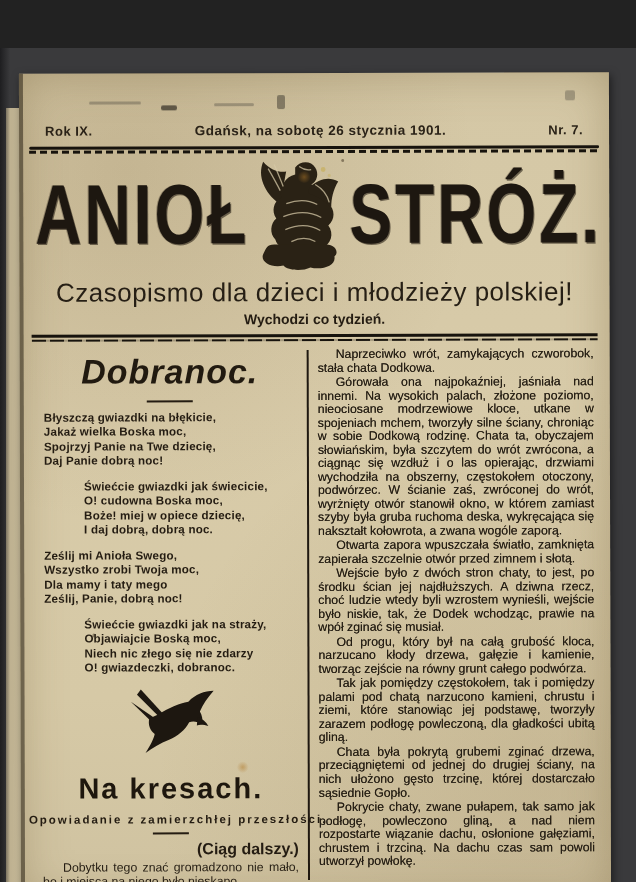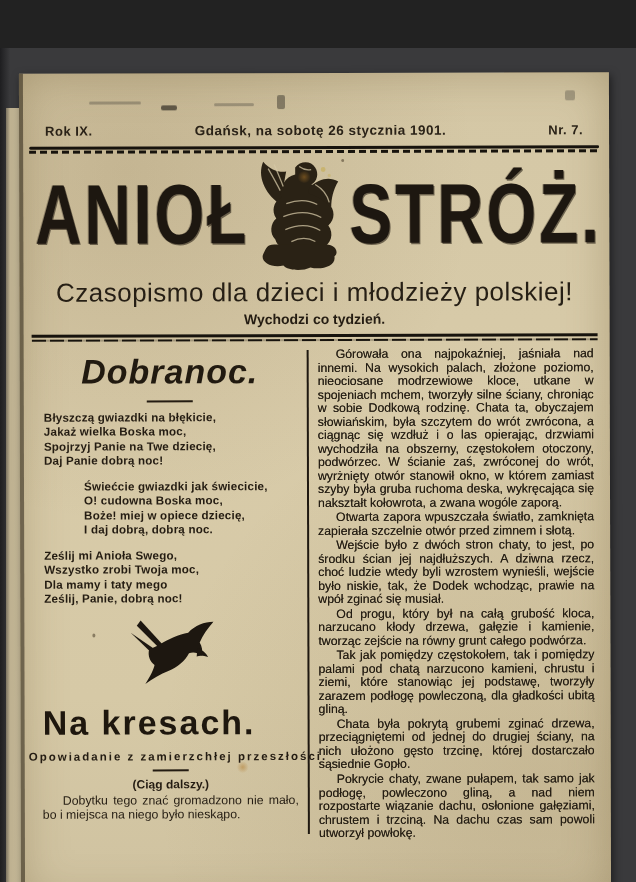--- a/index.html
+++ b/index.html
@@ -50,25 +50,25 @@
   .col-right{flex:1;font-size:12.3px;line-height:1.1;text-align:justify;color:#241d13;
          text-shadow:0 0 .4px rgba(36,29,19,.8);}
   .col-right p{margin:0 0 1px 0;text-indent:18px;}
 
   .poem-title{margin:4px 0 0 0;text-align:center;font-style:italic;font-weight:bold;
          font-size:34px;letter-spacing:1px;color:#211a10;}
   .small-rule{width:46px;height:2px;background:#241c12;margin:9px auto 8px auto;}
   .stanza{font-size:11.6px;font-weight:bold;line-height:1.25;margin:0 0 11px 2px;letter-spacing:.2px;}
   .stanza.indented{margin-left:42px;}
   .bird{width:92px;height:72px;margin:2px 0 0 86px;}
-  .story-title{margin:14px 0 0 0;font-weight:bold;font-size:34px;
+  .story-title{margin:14px 0 0 0;text-align:center;font-weight:bold;font-size:29px;
          letter-spacing:2px;color:#1e170e;}
   .story-subtitle{margin-top:8px;text-align:center;font-size:11.5px;font-weight:bold;
          letter-spacing:2px;white-space:nowrap;margin-left:-14px;margin-right:-14px;}
-  .continuation{text-align:center;font-size:12px;font-weight:bold;margin-top:6px;}
+  .continuation{text-align:right;font-size:16px;font-weight:bold;margin-top:6px;}
   .story-text p{margin:3px 0 0 0;font-size:12.3px;line-height:1.12;text-align:justify;text-indent:20px;}
 </style>
 </head>
 <body>
 
 <div class="stage">
   <div class="paper-behind"></div>
 
   <div class="paper">
 
@@ -146,20 +146,26 @@
               <div>O! cudowna Boska moc,</div>
               <div>Boże! miej w opiece dziecię,</div>
               <div>I daj dobrą, dobrą noc.</div>
             </div>
             <div class="stanza">
               <div>Ześlij mi Anioła Swego,</div>
               <div>Wszystko zrobi Twoja moc,</div>
               <div>Dla mamy i taty mego</div>
               <div>Ześlij, Panie, dobrą noc!</div>
             </div>
+            <div class="stanza indented">
+              <div>Świećcie gwiazdki jak na straży,</div>
+              <div>Objawiajcie Boską moc,</div>
+              <div>Niech nic złego się nie zdarzy</div>
+              <div>O! gwiazdeczki, dobranoc.</div>
+            </div>
           </div>
 
         <div class="bird">
           <svg viewBox="0 0 120 90" width="92" height="72">
             <g fill="#1d1710">
               <path d="M16 2 L47 36 L42 40 L11 9 Z"></path>
               <path d="M3 18 L41 44 L35 49 Z"></path>
               <path d="M40 34 C52 26 66 20 78 18 C87 9 99 4 111 4 C103 13 97 22 93 31 C96 36 97 42 96 48 C90 44 84 43 79 45 C74 55 64 63 52 68 C42 72 31 78 22 85 C28 75 33 66 34 60 C28 56 25 48 27 40 Z"></path>
               <path d="M90 38 C96 40 101 44 104 50 C98 48 93 48 89 49 Z"></path>
             </g>
@@ -171,20 +177,21 @@
         <div class="small-rule" style="width:36px;margin:7px auto 4px auto;"></div>
         <div class="continuation">(Ciąg dalszy.)</div>
         <div class="story-text" id="left-paras">
             <p>Dobytku tego znać gromadzono nie mało, bo i miejsca na niego było nieskąpo.</p>
           </div>
       </div>
 
       <div class="divider"></div>
 
       <div class="col-right" id="right-paras">
+          <p>Naprzeciwko wrót, zamykających czworobok, stała chata Dodkowa.</p>
           <p>Górowała ona najpokaźniej, jaśniała nad innemi. Na wysokich palach, złożone poziomo, nieociosane modrzewiowe kloce, utkane w spojeniach mchem, tworzyły silne ściany, chroniąc w sobie Dodkową rodzinę. Chata ta, obyczajem słowiańskim, była szczytem do wrót zwrócona, a ciągnąc się wzdłuż i o las opierając, drzwiami wychodziła na obszerny, częstokołem otoczony, podwórzec. W ścianie zaś, zwróconej do wrót, wyrżnięty otwór stanowił okno, w którem zamiast szyby była gruba ruchoma deska, wykręcająca się nakształt kołowrota, a zwana wogóle zaporą.</p>
           <p>Otwarta zapora wpuszczała światło, zamknięta zapierała szczelnie otwór przed zimnem i słotą.</p>
           <p>Wejście było z dwóch stron chaty, to jest, po środku ścian jej najdłuższych. A dziwna rzecz, choć ludzie wtedy byli wzrostem wynieśli, wejście było niskie, tak, że Dodek wchodząc, prawie na wpół zginać się musiał.</p>
           <p>Od progu, który był na całą grubość kloca, narzucano kłody drzewa, gałęzie i kamienie, tworząc zejście na równy grunt całego podwórza.</p>
           <p>Tak jak pomiędzy częstokołem, tak i pomiędzy palami pod chatą narzucono kamieni, chrustu i ziemi, które stanowiąc jej podstawę, tworzyły zarazem podłogę powleczoną, dla gładkości ubitą gliną.</p>
           <p>Chata była pokrytą grubemi zginać drzewa, przeciągniętemi od jednej do drugiej ściany, na nich ułożono gęsto trzcinę, której dostarczało sąsiednie Gopło.</p>
           <p>Pokrycie chaty, zwane pułapem, tak samo jak podłogę, powleczono gliną, a nad niem rozpostarte wiązanie dachu, osłonione gałęziami, chrustem i trzciną. Na dachu czas sam powoli utworzył powłokę.</p>
         </div>
     </div>
 

